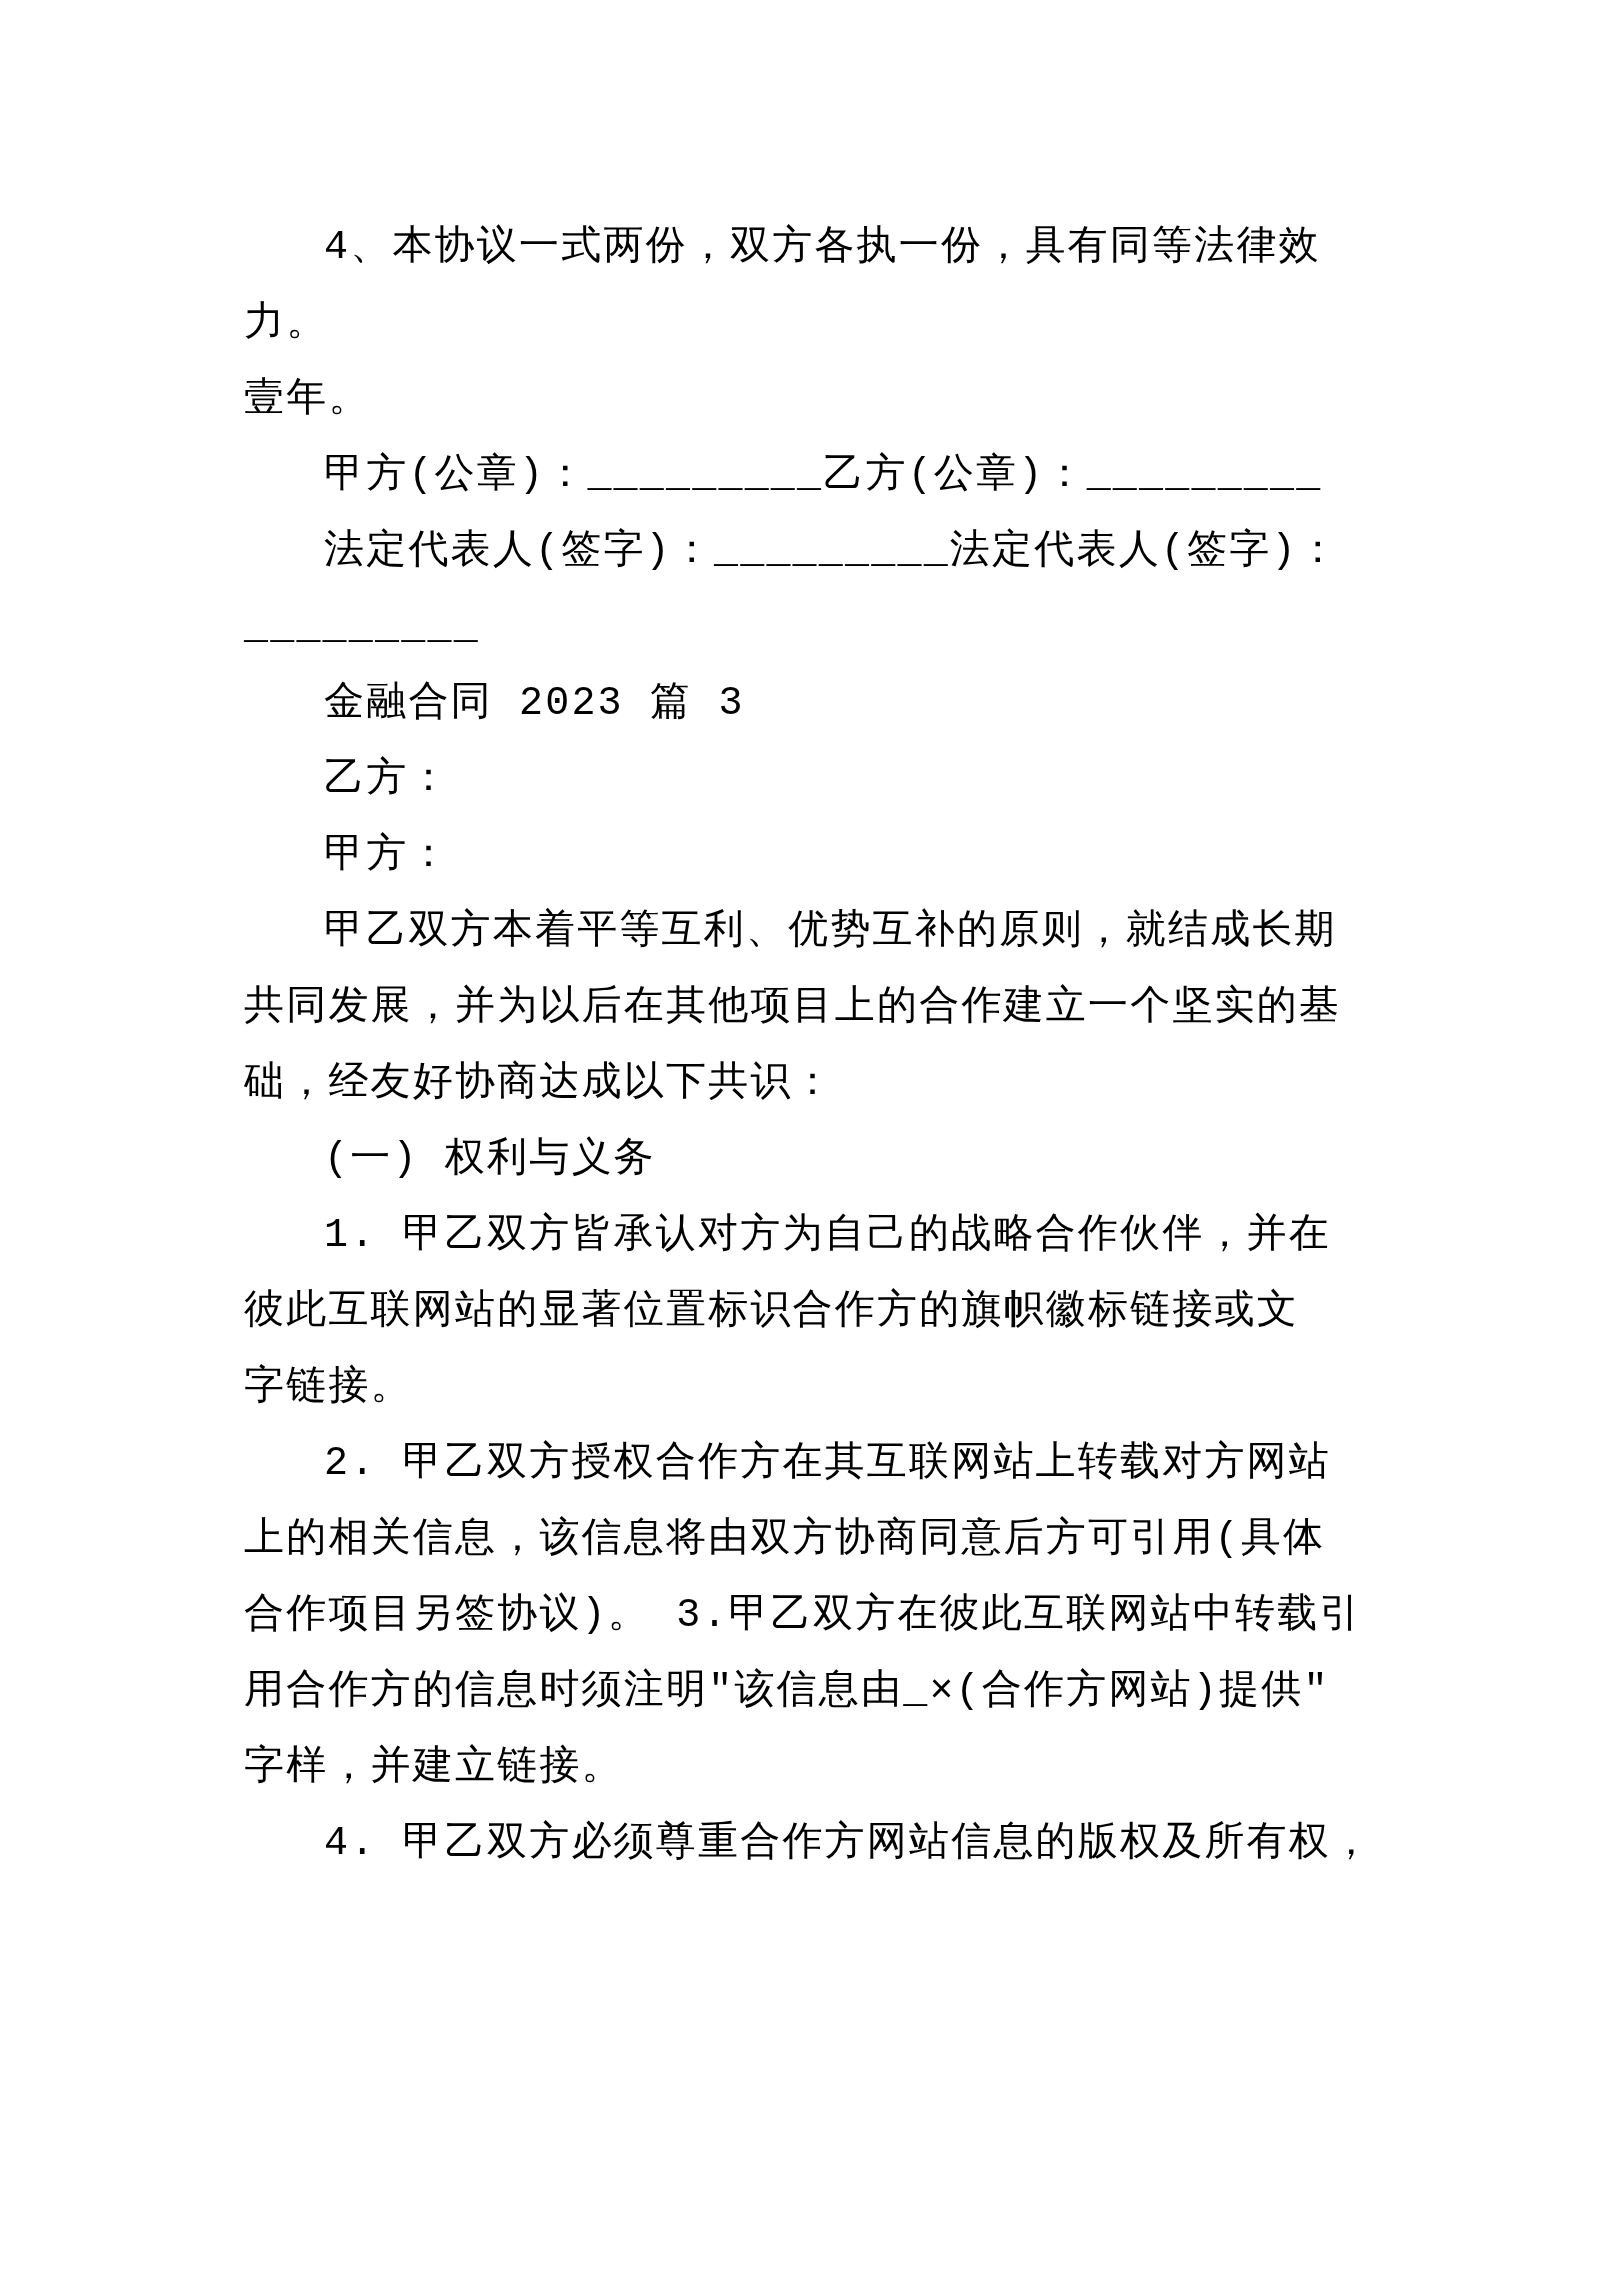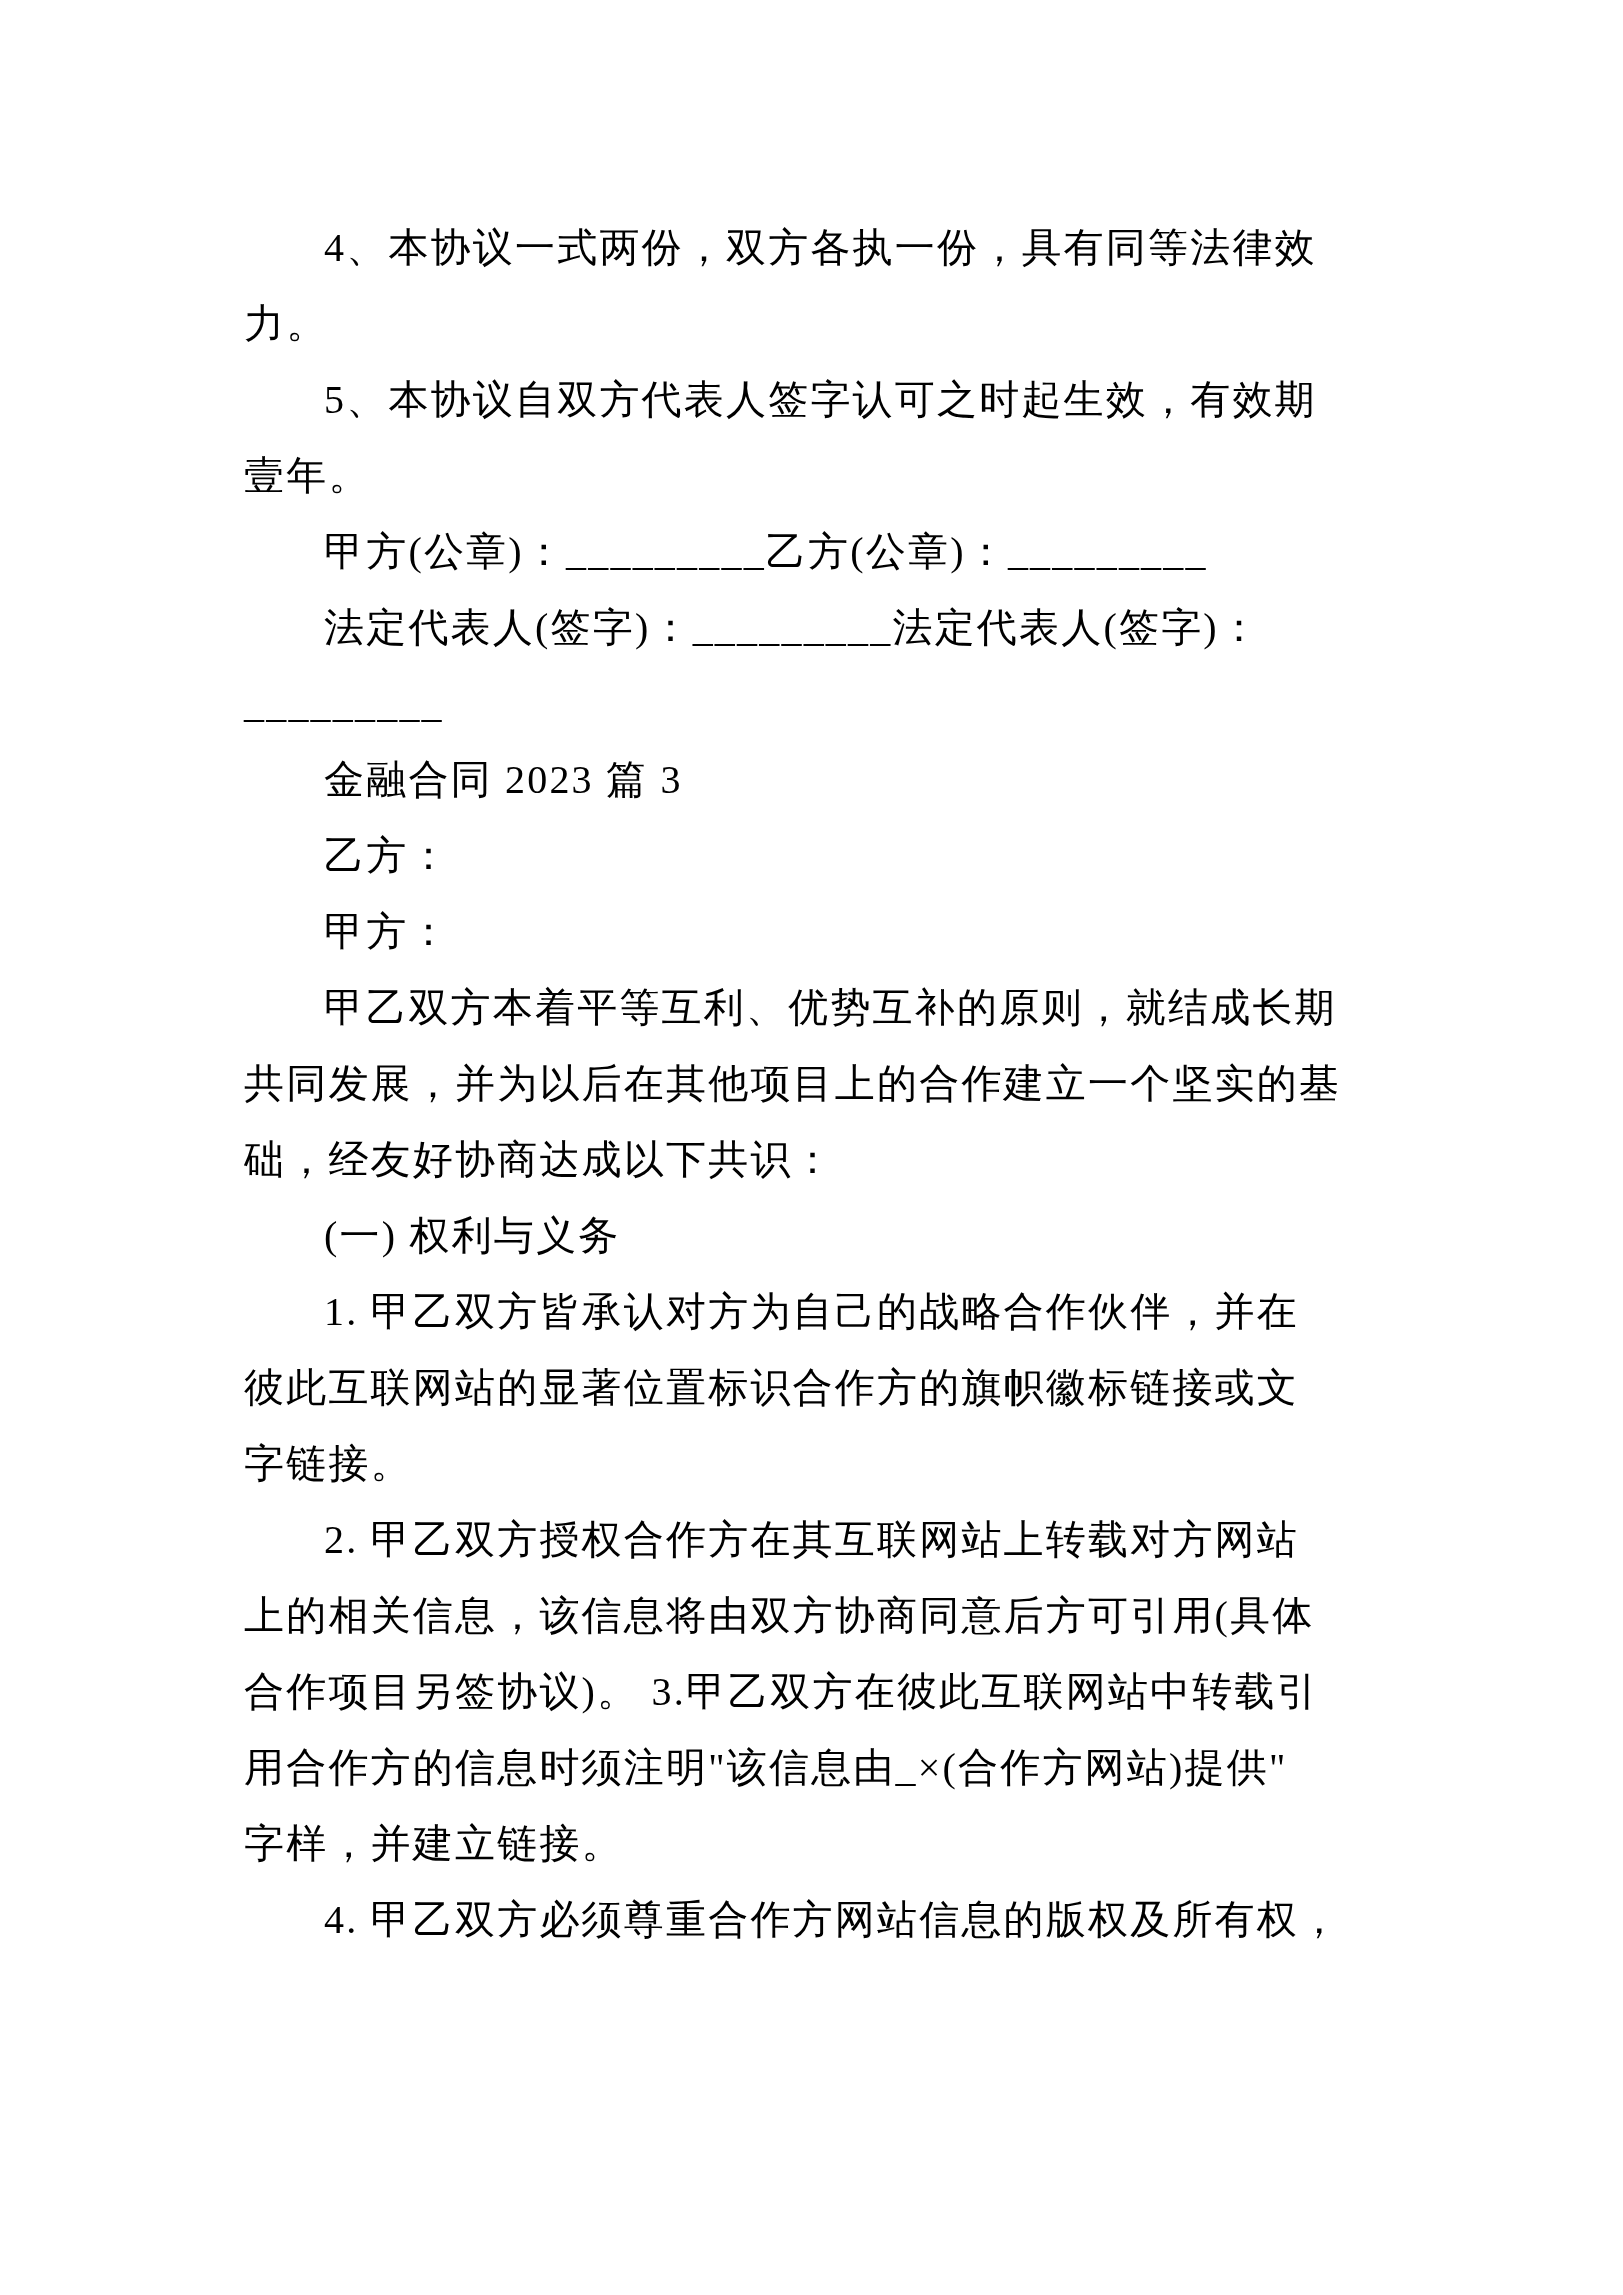--- a/index.html
+++ b/index.html
@@ -6,21 +6,21 @@
     margin: 0;
     padding: 0;
     background: #888888;
   }
   .page {
     position: relative;
     width: 1623px;
     height: 2295px;
     background: #ffffff;
     overflow: hidden;
-    font-family: Liberation Serif, serif;
+    font-family: Liberation Mono, monospace;
     color: #000000;
   }
   .text-block {
     position: absolute;
     top: 210px;
     left: 244px;
     right: 236px;
   }
   .doc-line {
     font-size: 40px;
@@ -34,21 +34,20 @@
     text-indent: 2em;
   }
 </style>
 </head>
 <body>
 
 <div class="page">
   <div class="text-block" id="doc-text">
       <div class="doc-line indent">4、本协议一式两份，双方各执一份，具有同等法律效</div>
       <div class="doc-line">力。</div>
-      <div class="doc-line indent">5、本协议自双方代表人签字认可之时起生效，有效期</div>
       <div class="doc-line">壹年。</div>
       <div class="doc-line indent">甲方(公章)：_________乙方(公章)：_________</div>
       <div class="doc-line indent">法定代表人(签字)：_________法定代表人(签字)：</div>
       <div class="doc-line">_________</div>
       <div class="doc-line indent">金融合同 2023 篇 3</div>
       <div class="doc-line indent">乙方：</div>
       <div class="doc-line indent">甲方：</div>
       <div class="doc-line indent">甲乙双方本着平等互利、优势互补的原则，就结成长期</div>
       <div class="doc-line">共同发展，并为以后在其他项目上的合作建立一个坚实的基</div>
       <div class="doc-line">础，经友好协商达成以下共识：</div>

